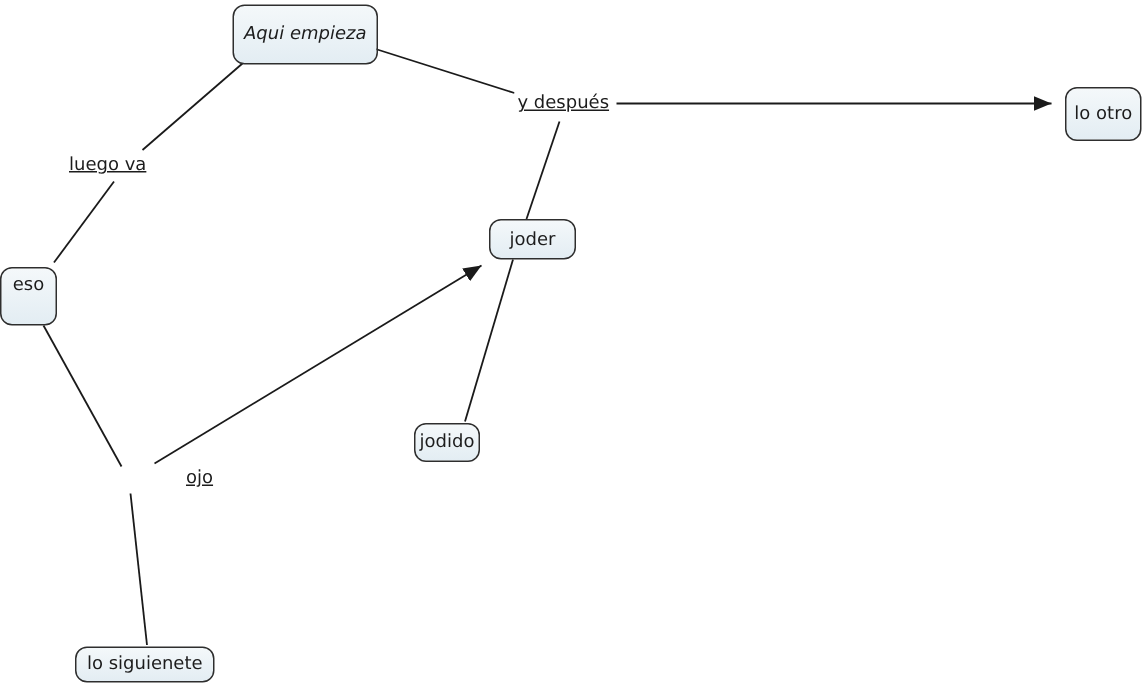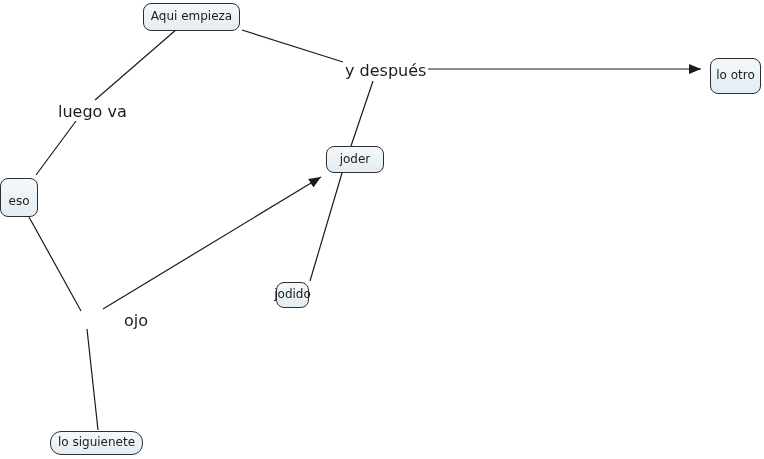--- a/index.html
+++ b/index.html
@@ -34,30 +34,31 @@
     background: linear-gradient(180deg, var(--node-fill-top, #f4f8fa), var(--node-fill-bottom, #e4edf2));
     border: 1.4px solid var(--node-border, #2e2e2e);
     border-radius: 8px;
     font-size: 12px;
     line-height: 1.15;
     color: var(--text-color, #1c1c1c);
     white-space: nowrap;
     padding: 1px 4px;
     z-index: 2;
   }
-  .node.text-top { align-items: flex-start; padding-top: 16px; }
+  .node.text-top { align-items: flex-start; padding-top: 4px; }
   .phrase {
     position: absolute;
     background: var(--label-bg, #ffffff);
     color: var(--text-color, #1c1c1c);
-    font-size: 16px;
+    font-size: 12px;
     line-height: 1.2;
     white-space: nowrap;
     padding: 0 2px;
     z-index: 1;
+    text-decoration: underline;
   }
 </style>
 </head>
 <body>
 
 <div class="canvas">
 
   <svg class="wires" width="764" height="459" viewBox="0 0 764 459">
     <defs>
       <marker id="arrow" markerUnits="userSpaceOnUse" markerWidth="13" markerHeight="10" refX="12" refY="5" orient="auto">
@@ -68,31 +69,31 @@
     <line class="wire" x1="76" y1="121" x2="36" y2="175"></line>
     <line class="wire" x1="242" y1="30" x2="343" y2="62"></line>
     <line class="wire" x1="411" y1="69" x2="701" y2="69" marker-end="url(#arrow)"></line>
     <line class="wire" x1="373" y1="81" x2="351" y2="146"></line>
     <line class="wire" x1="103" y1="309" x2="321" y2="177" marker-end="url(#arrow)"></line>
     <line class="wire" x1="310" y1="281" x2="342" y2="173"></line>
     <line class="wire" x1="29" y1="217" x2="81" y2="311"></line>
     <line class="wire" x1="87" y1="329" x2="98" y2="430"></line>
   </svg>
 
-  <div class="node" style="left:143px; top:3px; width:97px; height:28px;">Aqui empieza</div>
+  <div class="node" style="left:155px; top:3px; width:97px; height:40px;font-style:italic;">Aqui empieza</div>
 
   <div class="node text-top" style="left:0px; top:178px; width:38px; height:39px;">eso</div>
 
   <div class="node" style="left:326px; top:146px; width:58px; height:27px;">joder</div>
 
-  <div class="node" style="left:276px; top:282px; width:33px; height:26px;">jodido</div>
+  <div class="node" style="left:276px; top:282px; width:44px; height:26px;">jodido</div>
 
   <div class="node" style="left:710px; top:58px; width:51px; height:36px;">lo otro</div>
 
-  <div class="node" style="left:50px; top:431px; width:93px; height:24px;border-radius:11px;">lo siguienete</div>
+  <div class="node" style="left:50px; top:431px; width:93px; height:24px;">lo siguienete</div>
 
-  <div class="phrase" style="left:56px; top:102px;">luego va</div>
+  <div class="phrase" style="left:44px; top:102px;">luego va</div>
 
   <div class="phrase" style="left:343px; top:61px;">y después</div>
 
   <div class="phrase" style="left:76px; top:311px;margin-left:46px;">ojo</div>
 
 </div>
 
 </body></html>

